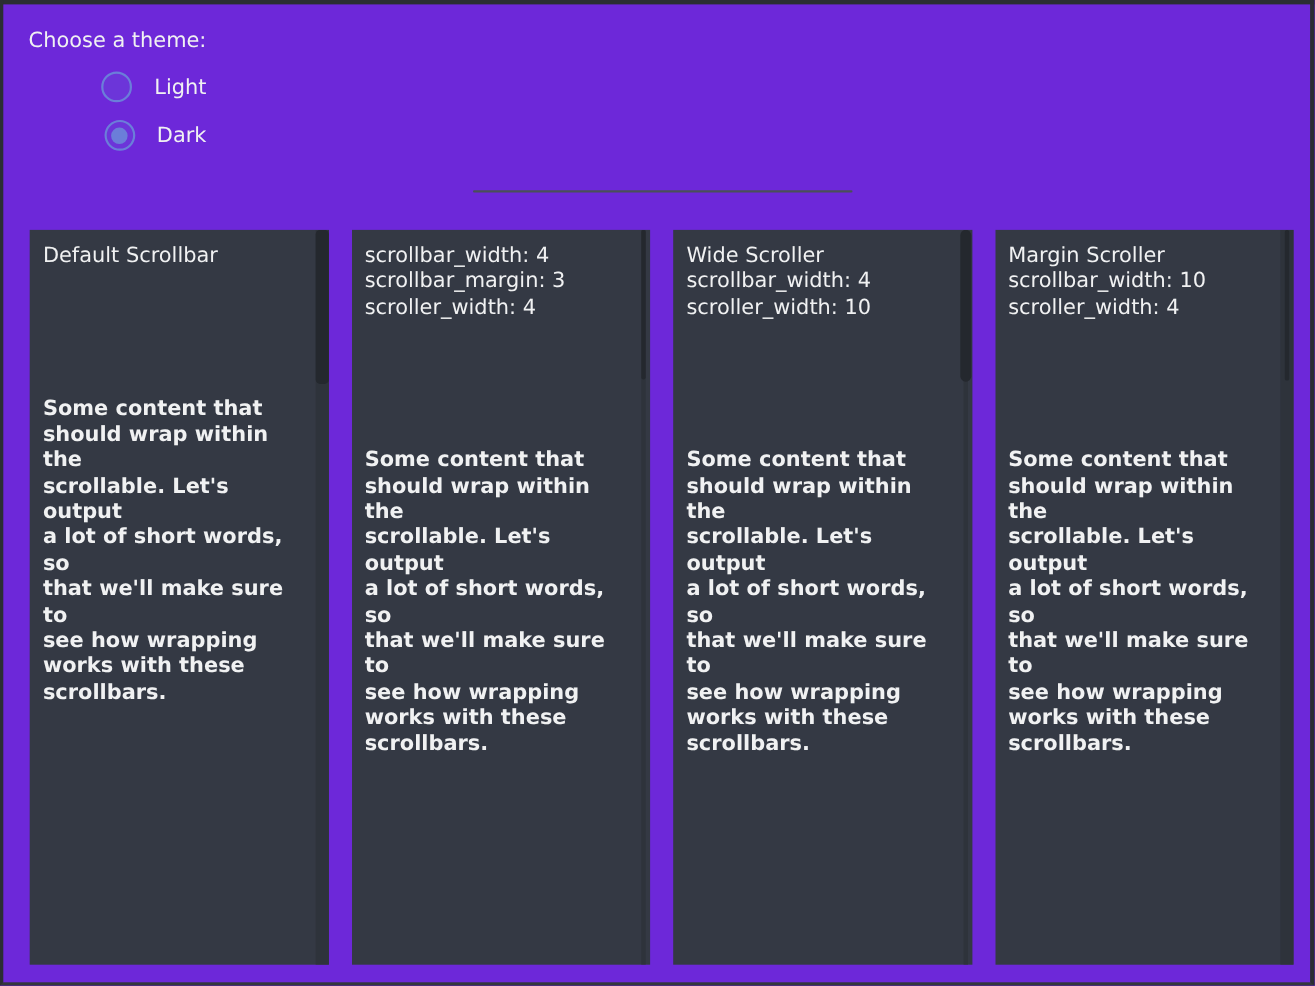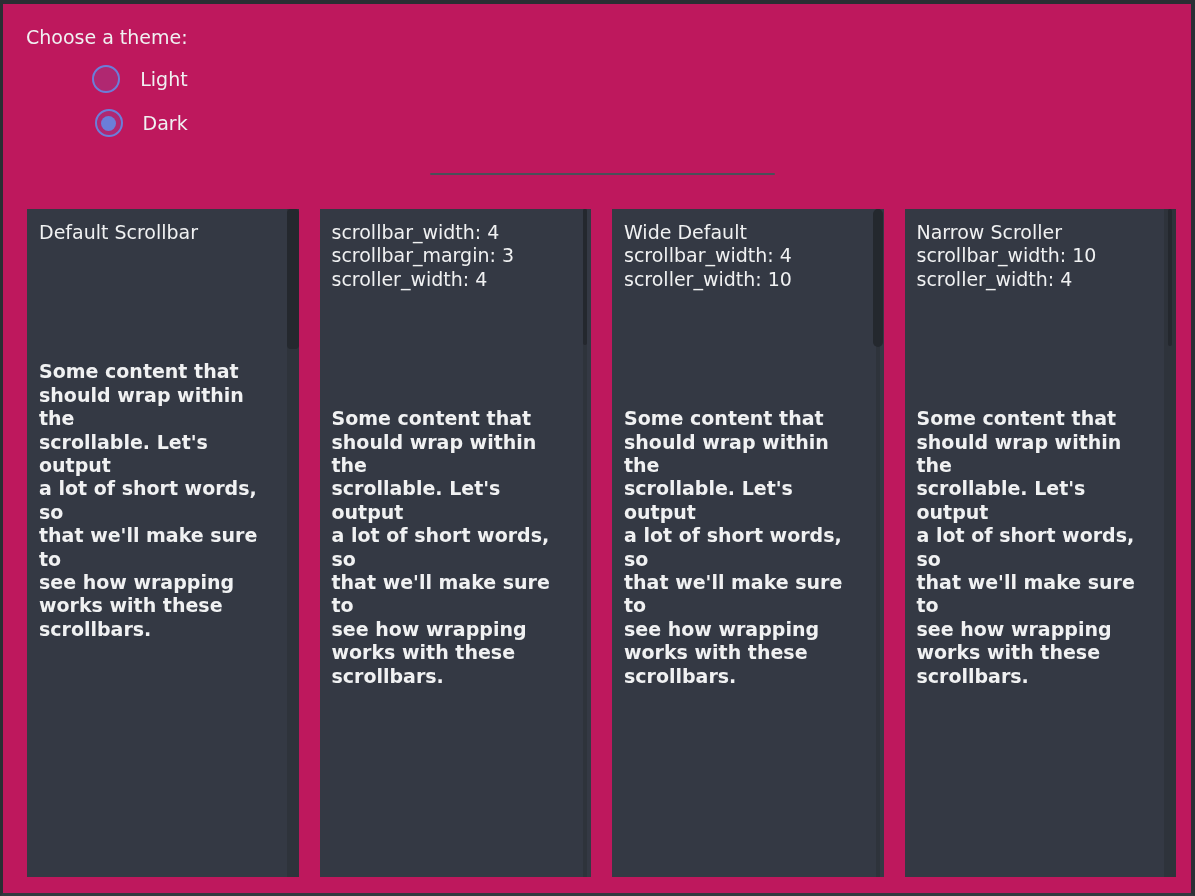--- a/index.html
+++ b/index.html
@@ -4,21 +4,21 @@
 <style>
   * { box-sizing: border-box; margin: 0; padding: 0; }
   html, body { width: 1195px; height: 896px; overflow: hidden; }
   body {
     font-family: "DejaVu Sans", "Liberation Sans", sans-serif;
     background: #2b2e33;
   }
   .page {
     position: relative;
     width: 1195px; height: 896px;
-    background: #be185d;
+    background: #6d28d9;
     border-top: 4px solid #2b2e33;
     border-right: 4px solid #2b2e33;
     border-left: 3px solid #2b2e33;
     border-bottom: 3px solid #33373d;
     color: #f0f1f2;
   }
   
   .theme-chooser { position: absolute; top: 22px; left: 23px; }
   .chooser-label { font-size: 19px; line-height: 23px; }
   .radio-row { display: flex; align-items: center; gap: 20px; margin-top: 16px; cursor: pointer; justify-content: flex-end; }
@@ -134,21 +134,21 @@
           </div>
       </div>
       <div class="sb sb-slim">
         <div class="sb-thumb"></div>
       </div>
     </section>
 
     <section class="panel">
       <div class="panel-scroll-content">
         <div class="panel-header">
-            <div>Wide Default</div>
+            <div>Wide Scroller</div>
             <div>scrollbar_width: 4</div>
             <div>scroller_width: 10</div>
           </div>
         <div class="panel-body">
             <div>Some content that</div>
             <div>should wrap within the</div>
             <div>scrollable. Let's output</div>
             <div>a lot of short words, so</div>
             <div>that we'll make sure to</div>
             <div>see how wrapping</div>
@@ -158,21 +158,21 @@
       </div>
       <div class="sb sb-wide">
         <div class="sb-track"></div>
         <div class="sb-thumb"></div>
       </div>
     </section>
 
     <section class="panel">
       <div class="panel-scroll-content">
         <div class="panel-header">
-            <div>Narrow Scroller</div>
+            <div>Margin Scroller</div>
             <div>scrollbar_width: 10</div>
             <div>scroller_width: 4</div>
           </div>
         <div class="panel-body">
             <div>Some content that</div>
             <div>should wrap within the</div>
             <div>scrollable. Let's output</div>
             <div>a lot of short words, so</div>
             <div>that we'll make sure to</div>
             <div>see how wrapping</div>

